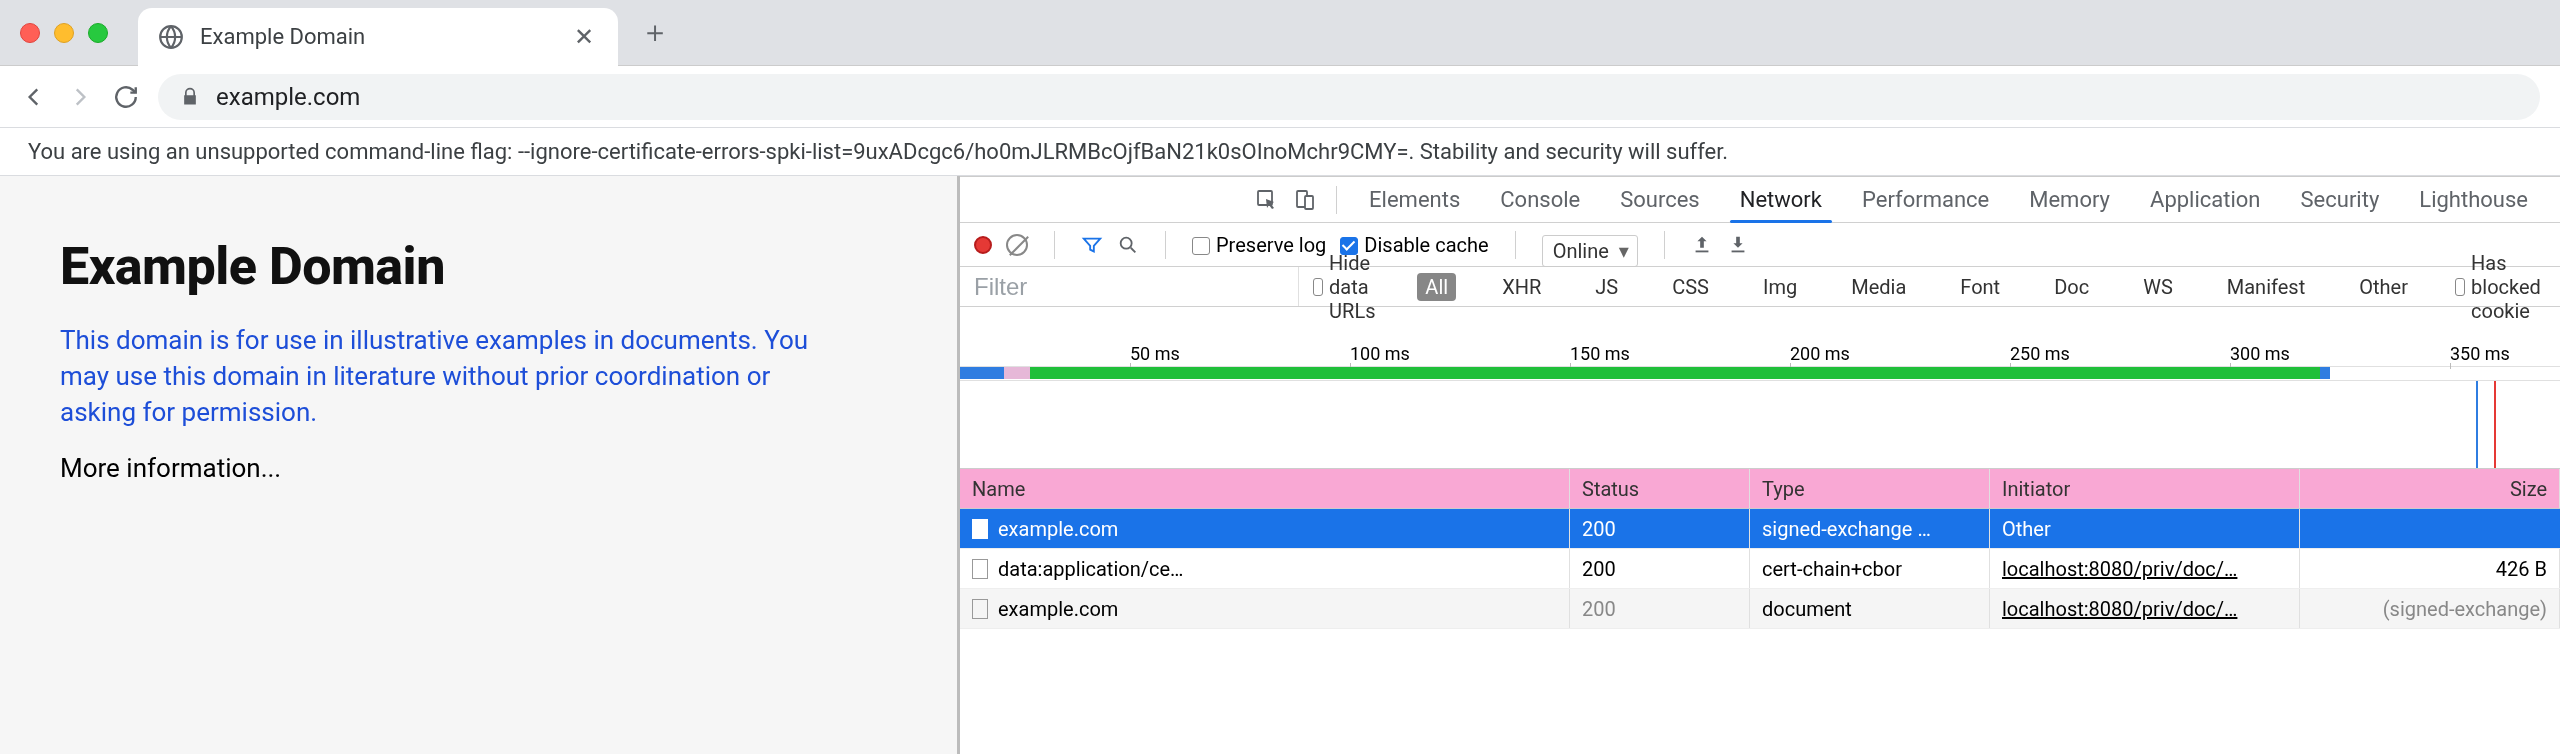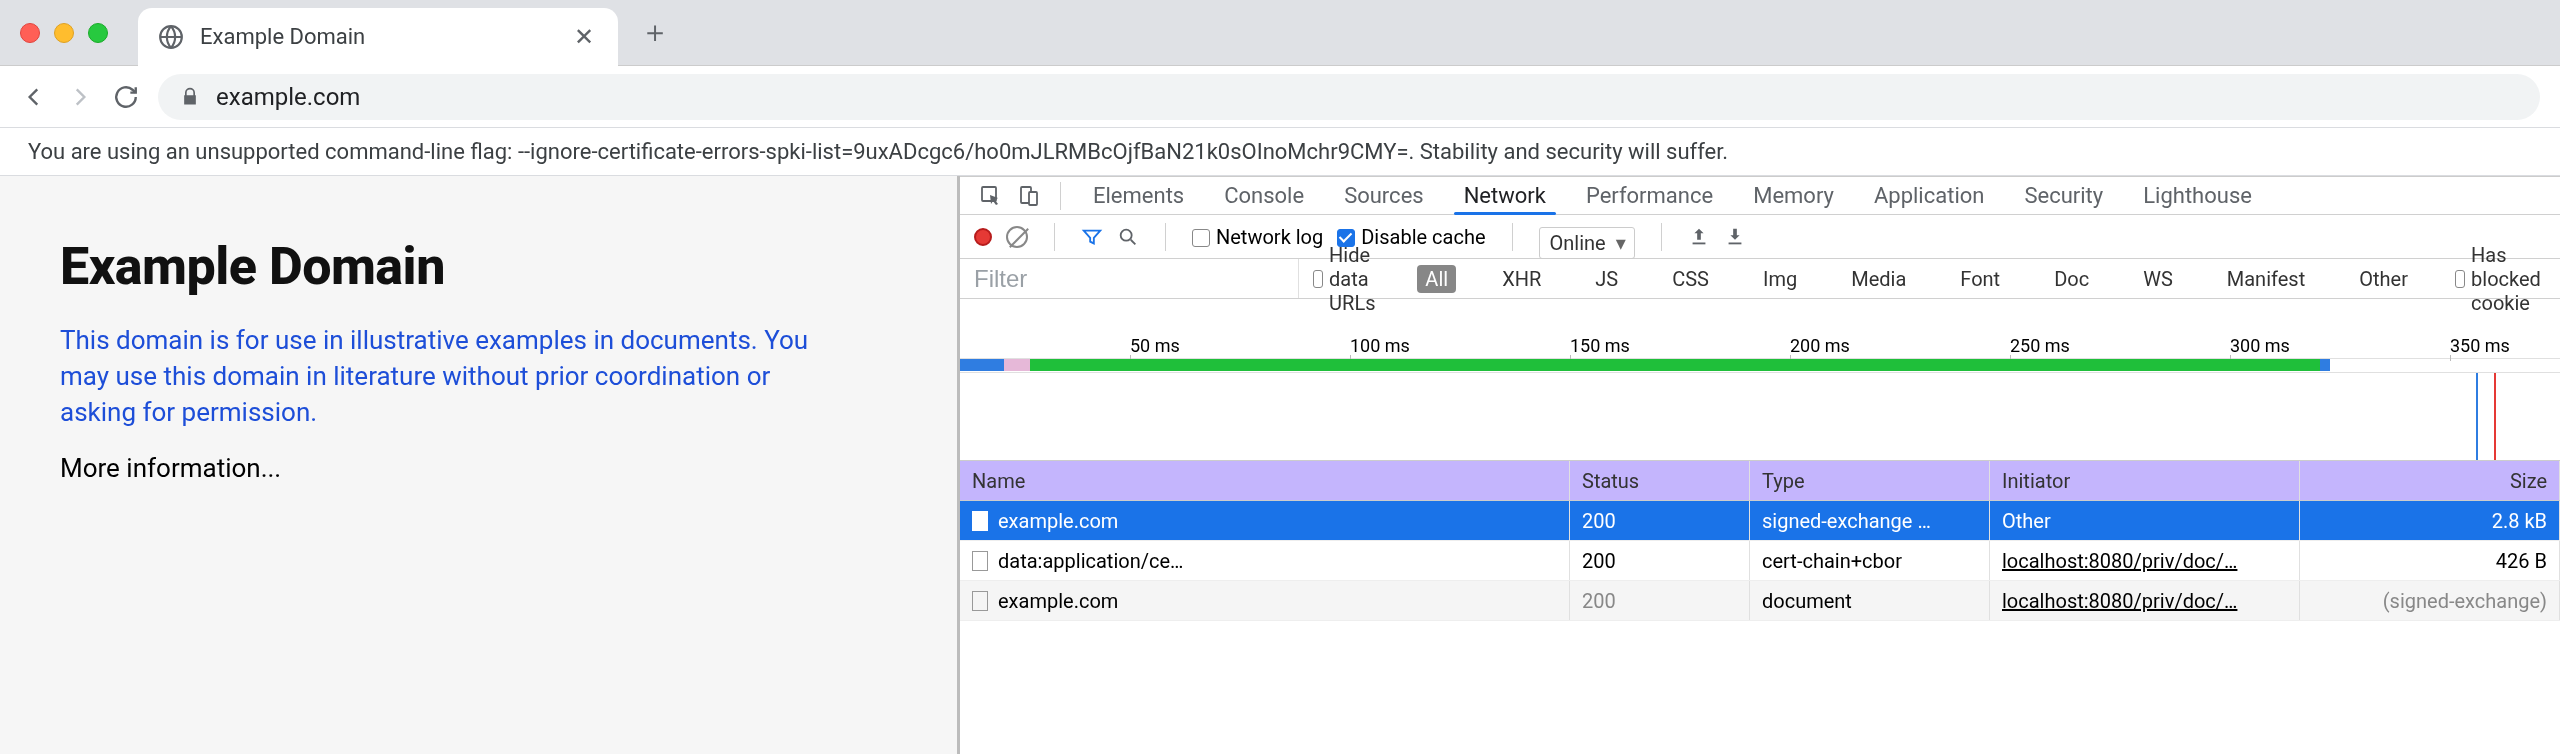--- a/index.html
+++ b/index.html
@@ -23,21 +23,21 @@
 .omni-url { font-size: 24px; color: #202124; }
 .infobar { height: 48px; background: #fff; border-bottom: 1px solid #dadce0; display: flex; align-items: center; padding: 0 28px; font-size: 22px; color: #3c4043; }
 
 .split { display: flex; height: calc(754px - 66px - 62px - 48px); }
 .page { flex: 0 0 960px; background: #f6f6f6; padding: 52px 60px; border-right: 3px solid #bcbcbc; }
 .page h1 { font-size: 52px; font-weight: 800; color: #111; margin: 8px 0 26px 0; letter-spacing: -0.5px; }
 .page p { font-size: 26px; line-height: 1.38; color: #1d4ed8; margin-bottom: 22px; max-width: 780px; }
 .page a { font-size: 26px; color: #000000; text-decoration: none; }
 .devtools { flex: 1; background: #fff; display: flex; flex-direction: column; border-top: 1px solid #ccc; }
 
-.dt-tabs { height: 38px; border-bottom: 1px solid #d0d0d0; display: flex; align-items: center; padding: 0 12px; gap: 0; font-size: 22px; color: #5f6368; }
+.dt-tabs { height: 46px; border-bottom: 1px solid #d0d0d0; display: flex; align-items: center; padding: 0 12px; gap: 0; font-size: 22px; color: #5f6368; justify-content: flex-end; }
 .dt-ti { width: 30px; height: 30px; margin: 0 4px; display: flex; align-items: center; justify-content: center; cursor: pointer; }
 .dt-sep { width: 1px; height: 28px; background: #d0d0d0; margin: 0 12px; }
 .dt-tab { padding: 0 20px; height: 100%; display: flex; align-items: center; cursor: pointer; position: relative; }
 .dt-tab.active { color: #202124; }
 .dt-tab.active::after { content: ""; position: absolute; bottom: -1px; left: 10px; right: 10px; height: 3px; background: #1a73e8; border-radius: 2px; }
 
 .net-tb { height: 44px; border-bottom: 1px solid #d0d0d0; display: flex; align-items: center; padding: 0 14px; gap: 14px; font-size: 20px; }
 .rec { width: 18px; height: 18px; border-radius: 50%; background: #e53935; border: 2px solid #b71c1c; }
 .clr { width: 22px; height: 22px; border: 2px solid #888; border-radius: 50%; position: relative; }
 .clr::after { content: ""; position: absolute; width: 26px; height: 2px; background: #888; top: 9px; left: -2px; transform: rotate(-45deg); }
@@ -61,21 +61,21 @@
 .tl-tick::before { content: ""; position: absolute; left: 0; top: 20px; width: 1px; height: 6px; background: #bbb; }
 .tl-bars { height: 14px; position: relative; border-bottom: 1px solid #e0e0e0; }
 .tl-blue { position: absolute; top: 0; height: 12px; background: #2f7de1; }
 .tl-pink { position: absolute; top: 0; height: 12px; background: #e6b8d8; }
 .tl-green { position: absolute; top: 0; height: 12px; background: #1fbf3a; }
 .tl-wave { height: 88px; border-bottom: 1px solid #ccc; position: relative; }
 .tl-line-b { position: absolute; top: 0; bottom: 0; width: 2px; background: #2f7de1; }
 .tl-line-r { position: absolute; top: 0; bottom: 0; width: 2px; background: #e53935; }
 
 .grid { flex: 1; display: flex; flex-direction: column; font-size: 20px; }
-.gh { display: flex; height: 40px; border-bottom: 1px solid #ccc; align-items: stretch; color: #333; background: #c4b5fd; }
+.gh { display: flex; height: 40px; border-bottom: 1px solid #ccc; align-items: stretch; color: #333; background: #f9a8d4; }
 .gh > div, .gr > div { border-right: 1px solid #e0e0e0; padding: 0 12px; display: flex; align-items: center; overflow: hidden; white-space: nowrap; }
 .c-name { flex: 0 0 610px; }
 .c-status { flex: 0 0 180px; }
 .c-type { flex: 0 0 240px; }
 .c-init { flex: 0 0 310px; }
 .c-size { flex: 1; justify-content: flex-end; border-right: none; text-align: right; }
 .gr { display: flex; height: 40px; border-bottom: 1px solid #eee; align-items: stretch; }
 .gr.sel { background: #1a73e8; color: #fff; }
 .gr.sel .doc-icon { background: #fff; }
 .gr.alt { background: #f5f5f5; }
@@ -180,21 +180,21 @@
             <path d="M3 5h18l-7 8v6l-4-2v-4z"></path>
           </svg>
       </span>
       <span>
         <svg width="22" height="22" viewBox="0 0 24 24" fill="none" stroke="#5f6368" stroke-width="2">
             <circle cx="10" cy="10" r="6"></circle>
             <path d="M15 15l5 5"></path>
           </svg>
       </span>
       <span class="dt-sep"></span>
-      <label><span class="chk"></span><span>Network log</span></label>
+      <label><span class="chk"></span><span>Preserve log</span></label>
       <label><span class="chk on"></span><span>Disable cache</span></label>
       <span class="dt-sep"></span>
       <span class="throttle">Online</span>
       <span class="dt-sep"></span>
       <span class="upld">
         <svg width="22" height="22" viewBox="0 0 24 24" fill="#5f6368">
             <path d="M12 3l5 5h-3v7h-4V8H7z"></path>
             <rect x="5" y="18" width="14" height="2"></rect>
           </svg>
       </span>
@@ -261,21 +261,20 @@
           <div class="gr sel">
             <div class="c-name">
               <span class="doc-icon"></span>
               <span>example.com</span>
             </div>
             <div class="c-status ">200</div>
             <div class="c-type">signed-exchange …</div>
             <div class="c-init">
               <span class="">Other</span>
             </div>
-            <div class="c-size ">2.8 kB</div>
           </div>
           <div class="gr">
             <div class="c-name">
               <span class="doc-icon"></span>
               <span>data:application/ce…</span>
             </div>
             <div class="c-status ">200</div>
             <div class="c-type">cert-chain+cbor</div>
             <div class="c-init">
               <span class="underln">localhost:8080/priv/doc/…</span>

